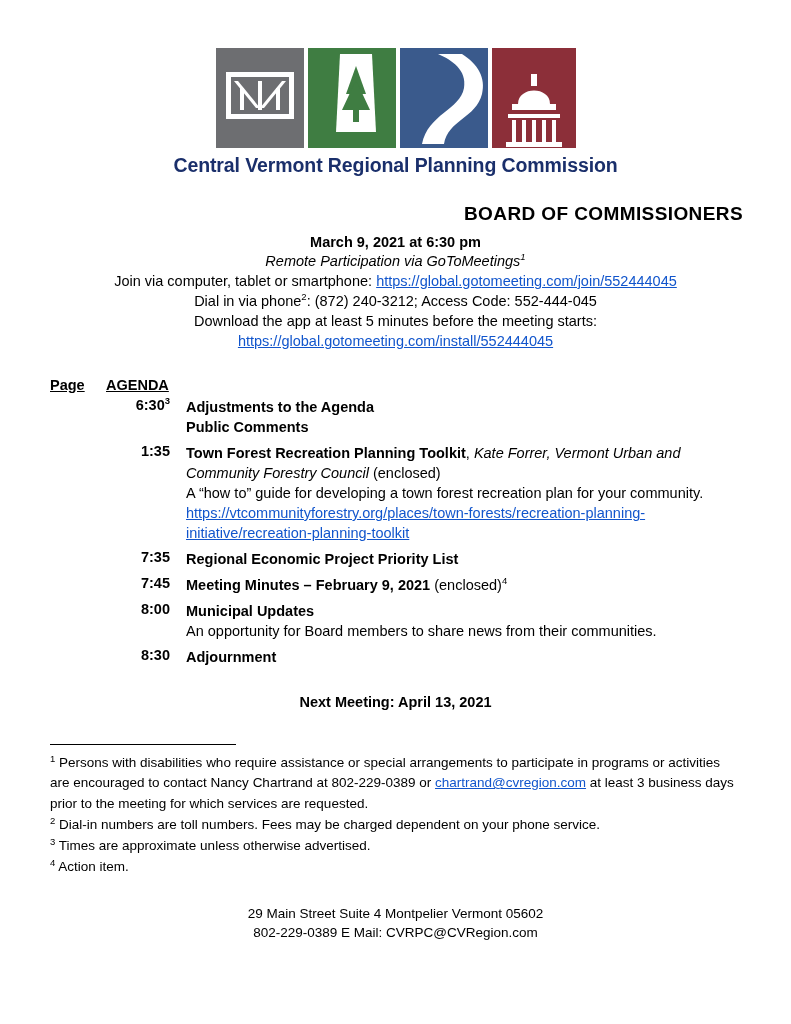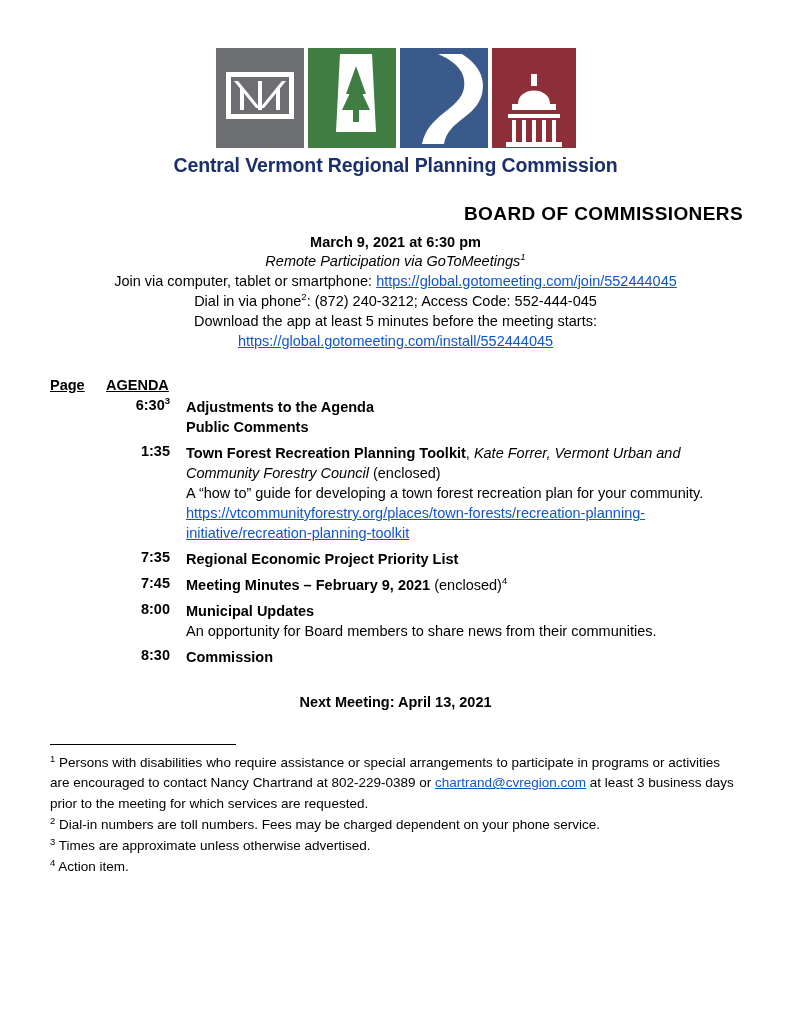--- a/index.html
+++ b/index.html
@@ -258,21 +258,21 @@
         <tr class="row-gap">
           <td class="time">8:00</td>
           <td class="item">
             <div><span class="b">Municipal Updates</span></div>
             <div><span>An opportunity for Board members to share news from their communities.</span></div>
           </td>
         </tr>
         <tr class="row-gap">
           <td class="time">8:30</td>
           <td class="item">
-            <div><span class="b">Commission</span></div>
+            <div><span class="b">Adjournment</span></div>
           </td>
         </tr>
       </tbody>
   </table>
 
   <div class="next-meeting">Next Meeting:  April 13, 2021</div>
 
   <hr class="fn-rule">
   <div class="footnotes">
     <p>
@@ -286,14 +286,18 @@
     <p>
       <sup>3</sup>
       <span>Times are approximate unless otherwise advertised.</span>
     </p>
     <p>
       <sup>4</sup>
       <span>Action item.</span>
     </p>
   </div>
 
+  <div class="addr">
+    <div>29 Main Street  Suite 4  Montpelier  Vermont 05602</div>
+    <div>802-229-0389 E Mail: CVRPC@CVRegion.com</div>
+  </div>
 
 </div>
 
 </body></html>

